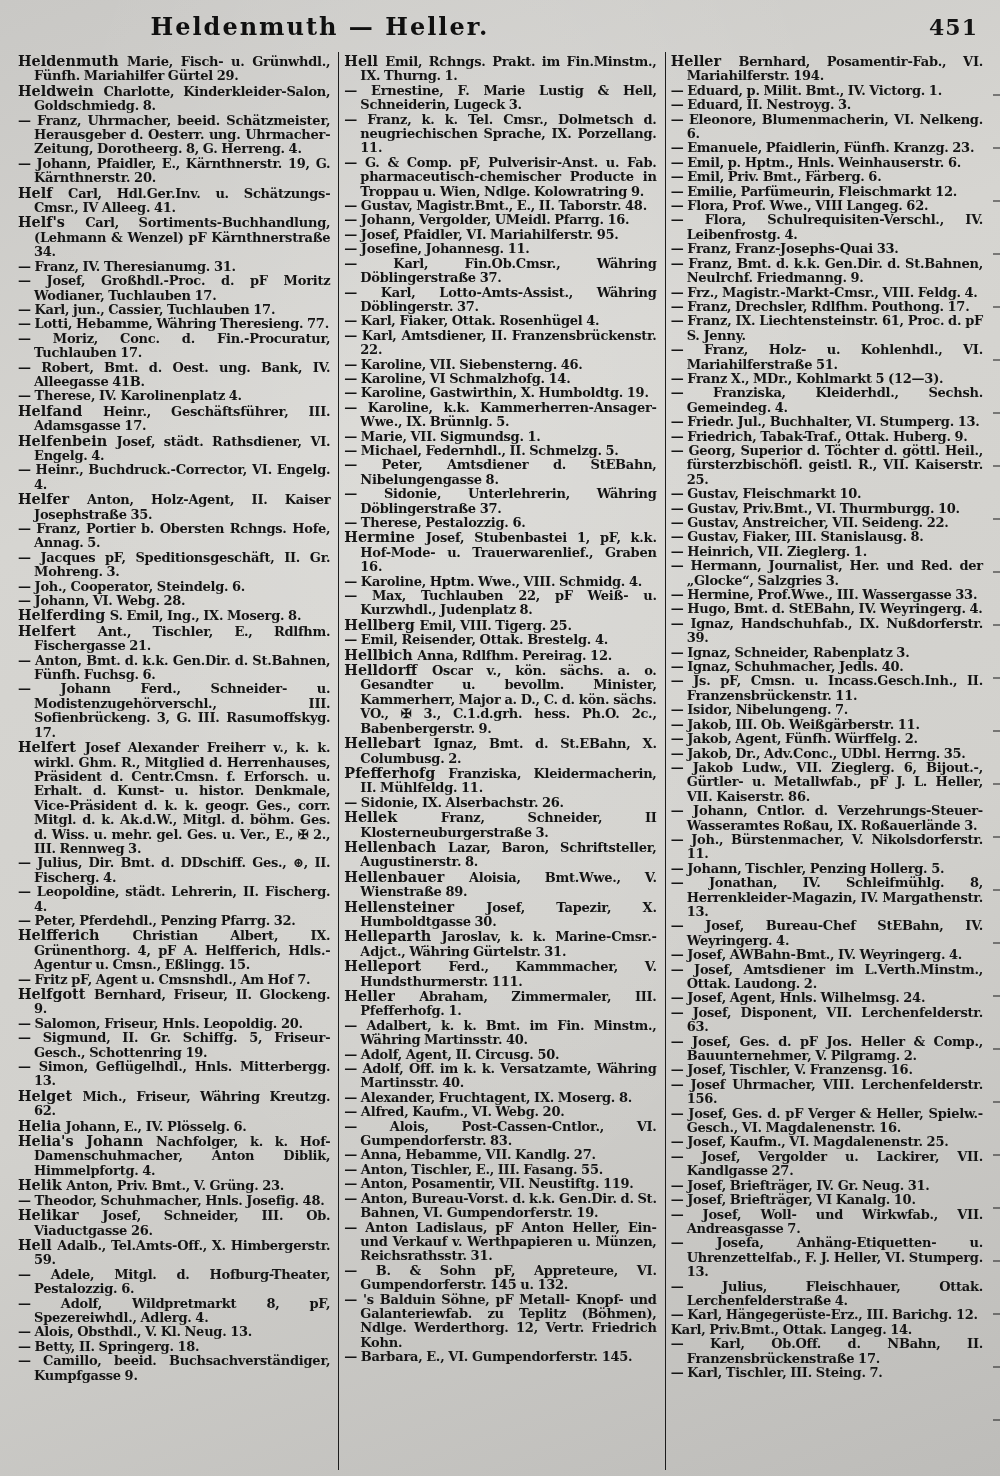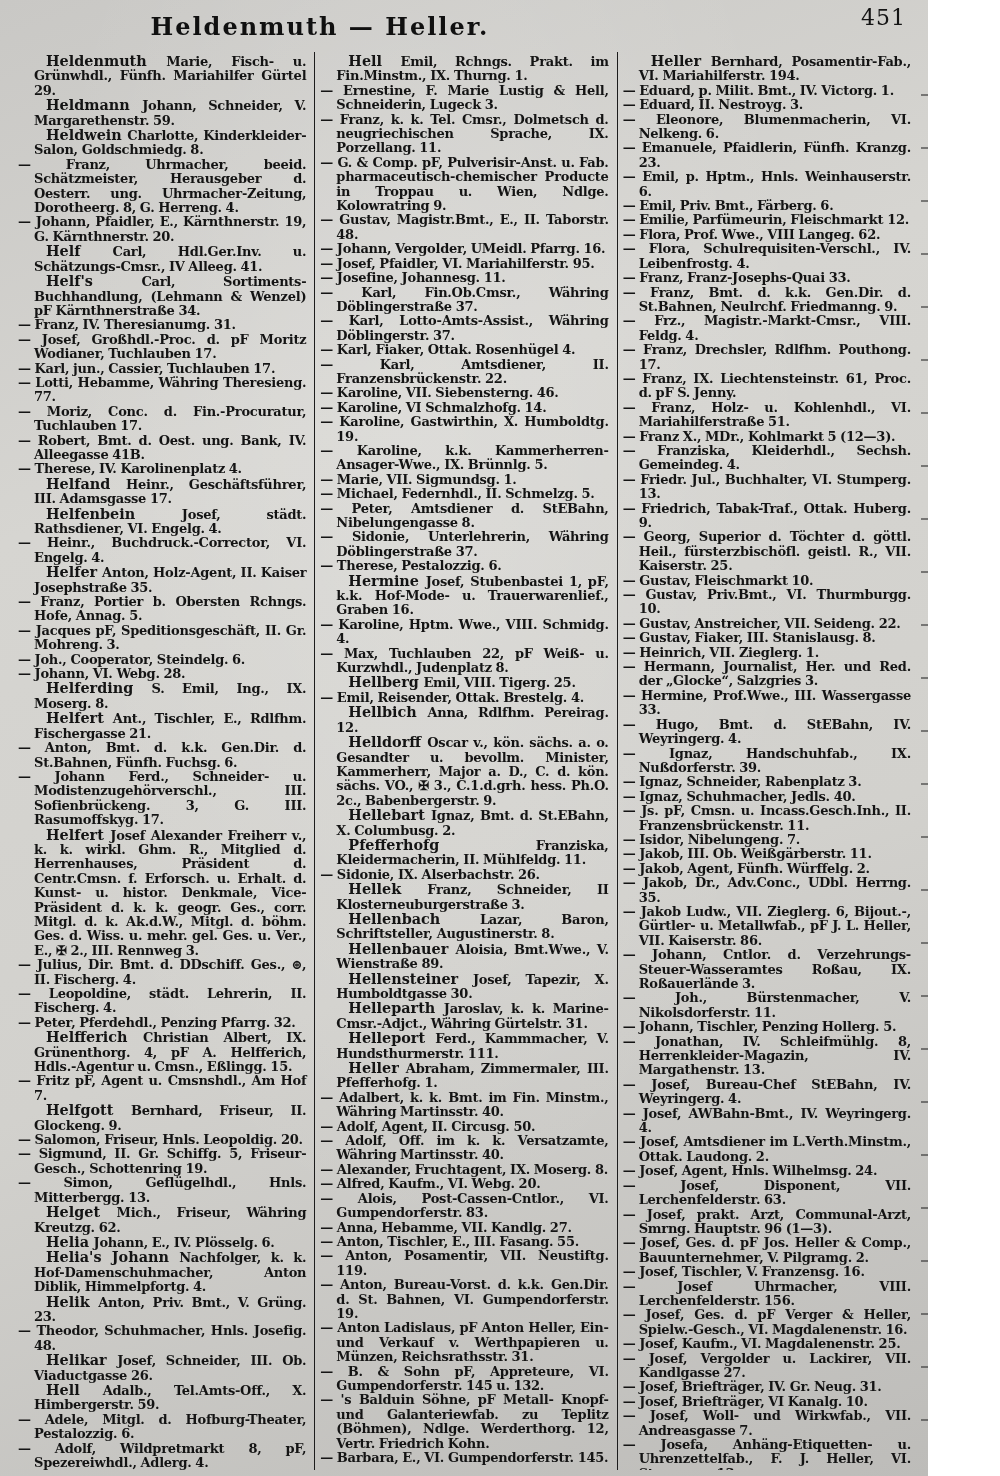--- a/index.html
+++ b/index.html
@@ -1,34 +1,34 @@
 <!DOCTYPE html>
 <html><head>
 <meta charset="utf-8">
 <style>
   html,body{margin:0;padding:0;}
   .page{
     position:relative;
-    width:928px;height:1476px;
+    width:1000px;height:1476px;
     background:
       radial-gradient(ellipse at 45% 30%, rgba(255,255,255,.18) 0%, rgba(255,255,255,0) 55%),
       linear-gradient(160deg, #c9c8c5 0%, #d6d5d1 30%, #d2d1cd 62%, #bdbcb9 100%);
     color:#141414;
     font-family:"DejaVu Serif","Liberation Serif",serif;
     overflow:hidden;
   }
   .header-title{
     position:absolute;top:12px;left:0;width:640px;
     text-align:center;
     font-size:24px;font-weight:bold;letter-spacing:2px;
     color:#101010;
   }
   .header-pagenum{
-    position:absolute;top:5px;right:22px;
-    font-size:22px;font-weight:normal;letter-spacing:1px;
+    position:absolute;top:14px;right:22px;
+    font-size:22px;font-weight:bold;letter-spacing:1px;
   }
   .cols{
     position:absolute;top:52px;left:16px;right:12px;bottom:6px;
     display:flex;
   }
   .col{
     flex:1 1 0;
     overflow:hidden;
     padding:2px 5px 0 2px;
   }
@@ -42,42 +42,40 @@
     font-weight:bold;
     text-align:justify;
     padding-left:16px;
     text-indent:-16px;
     letter-spacing:-0.25px;
     word-spacing:-0.5px;
   }
   .lead{
     font-size:14.4px;
     letter-spacing:0;
-    margin-left:28px;
   }
   .margin-dashes{
     position:absolute;right:0;top:70px;bottom:30px;width:7px;
     background:repeating-linear-gradient(
       to bottom,
       transparent 0 24px,
       #2a2a2a 24px 26px,
       transparent 26px 53px);
     opacity:.55;
   }
 </style>
 </head>
 <body>
 
 <div class="page">
   <div class="header-title">Heldenmuth — Heller.</div>
   <div class="header-pagenum">451</div>
   <div class="cols">
     <div class="col">
         <div class="entry"><span class="lead">Heldenmuth </span><span>Marie, Fisch- u. Grünwhdl., Fünfh. Mariahilfer Gürtel 29.</span></div>
-        <div class="entry"><span class="lead">Heldmann </span><span>Johann, Schneider, V. Margarethenstr. 59.</span></div>
         <div class="entry"><span class="lead">Heldwein </span><span>Charlotte, Kinderkleider-Salon, Goldschmiedg. 8.</span></div>
         <div class="entry"><span>— Franz, Uhrmacher, beeid. Schätzmeister, Herausgeber d. Oesterr. ung. Uhrmacher-Zeitung, Dorotheerg. 8, G. Herreng. 4.</span></div>
         <div class="entry"><span>— Johann, Pfaidler, E., Kärnthnerstr. 19, G. Kärnthnerstr. 20.</span></div>
         <div class="entry"><span class="lead">Helf </span><span>Carl, Hdl.Ger.Inv. u. Schätzungs-Cmsr., IV Alleeg. 41.</span></div>
         <div class="entry"><span class="lead">Helf's </span><span>Carl, Sortiments-Buchhandlung, (Lehmann &amp; Wenzel) pF Kärnthnerstraße 34.</span></div>
         <div class="entry"><span>— Franz, IV. Theresianumg. 31.</span></div>
         <div class="entry"><span>— Josef, Großhdl.-Proc. d. pF Moritz Wodianer, Tuchlauben 17.</span></div>
         <div class="entry"><span>— Karl, jun., Cassier, Tuchlauben 17.</span></div>
         <div class="entry"><span>— Lotti, Hebamme, Währing Theresieng. 77.</span></div>
         <div class="entry"><span>— Moriz, Conc. d. Fin.-Procuratur, Tuchlauben 17.</span></div>
@@ -215,21 +213,20 @@
         <div class="entry"><span>— Jakob Ludw., VII. Zieglerg. 6, Bijout.-, Gürtler- u. Metallwfab., pF J. L. Heller, VII. Kaiserstr. 86.</span></div>
         <div class="entry"><span>— Johann, Cntlor. d. Verzehrungs-Steuer-Wasseramtes Roßau, IX. Roßauerlände 3.</span></div>
         <div class="entry"><span>— Joh., Bürstenmacher, V. Nikolsdorferstr. 11.</span></div>
         <div class="entry"><span>— Johann, Tischler, Penzing Hollerg. 5.</span></div>
         <div class="entry"><span>— Jonathan, IV. Schleifmühlg. 8, Herrenkleider-Magazin, IV. Margathenstr. 13.</span></div>
         <div class="entry"><span>— Josef, Bureau-Chef StEBahn, IV. Weyringerg. 4.</span></div>
         <div class="entry"><span>— Josef, AWBahn-Bmt., IV. Weyringerg. 4.</span></div>
         <div class="entry"><span>— Josef, Amtsdiener im L.Verth.Minstm., Ottak. Laudong. 2.</span></div>
         <div class="entry"><span>— Josef, Agent, Hnls. Wilhelmsg. 24.</span></div>
         <div class="entry"><span>— Josef, Disponent, VII. Lerchenfelderstr. 63.</span></div>
-        <div class="entry"><span>— Josef, prakt. Arzt, Communal-Arzt, Smrng. Hauptstr. 96 (1—3).</span></div>
         <div class="entry"><span>— Josef, Ges. d. pF Jos. Heller &amp; Comp., Bauunternehmer, V. Pilgramg. 2.</span></div>
         <div class="entry"><span>— Josef, Tischler, V. Franzensg. 16.</span></div>
         <div class="entry"><span>— Josef Uhrmacher, VIII. Lerchenfelderstr. 156.</span></div>
         <div class="entry"><span>— Josef, Ges. d. pF Verger &amp; Heller, Spielw.-Gesch., VI. Magdalenenstr. 16.</span></div>
         <div class="entry"><span>— Josef, Kaufm., VI. Magdalenenstr. 25.</span></div>
         <div class="entry"><span>— Josef, Vergolder u. Lackirer, VII. Kandlgasse 27.</span></div>
         <div class="entry"><span>— Josef, Briefträger, IV. Gr. Neug. 31.</span></div>
         <div class="entry"><span>— Josef, Briefträger, VI Kanalg. 10.</span></div>
         <div class="entry"><span>— Josef, Woll- und Wirkwfab., VII. Andreasgasse 7.</span></div>
         <div class="entry"><span>— Josefa, Anhäng-Etiquetten- u. Uhrenzettelfab., F. J. Heller, VI. Stumperg. 13.</span></div>

